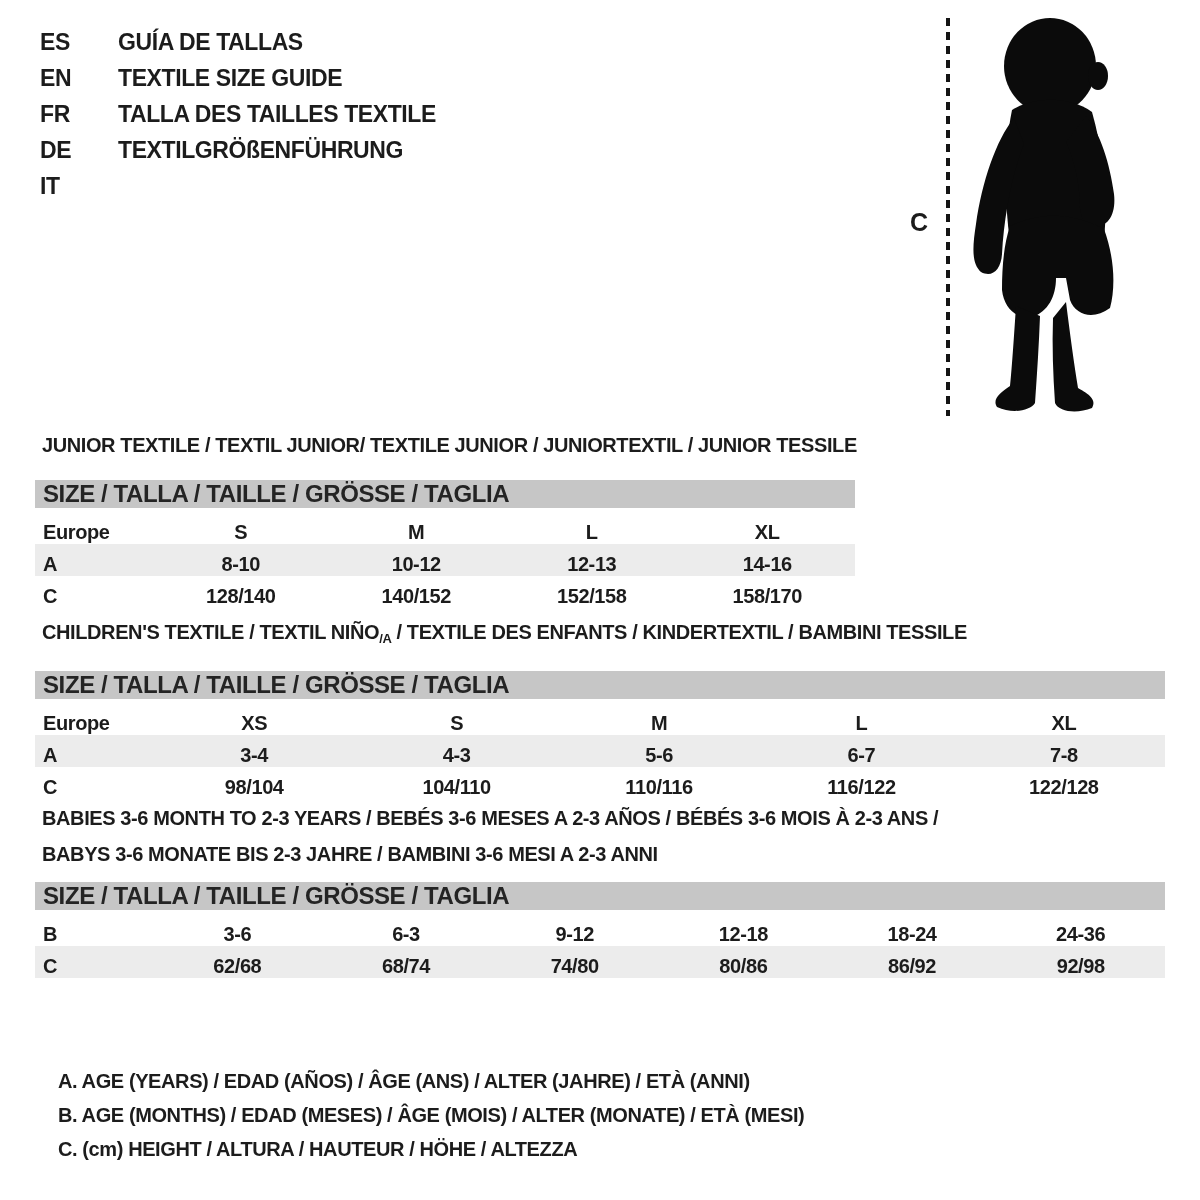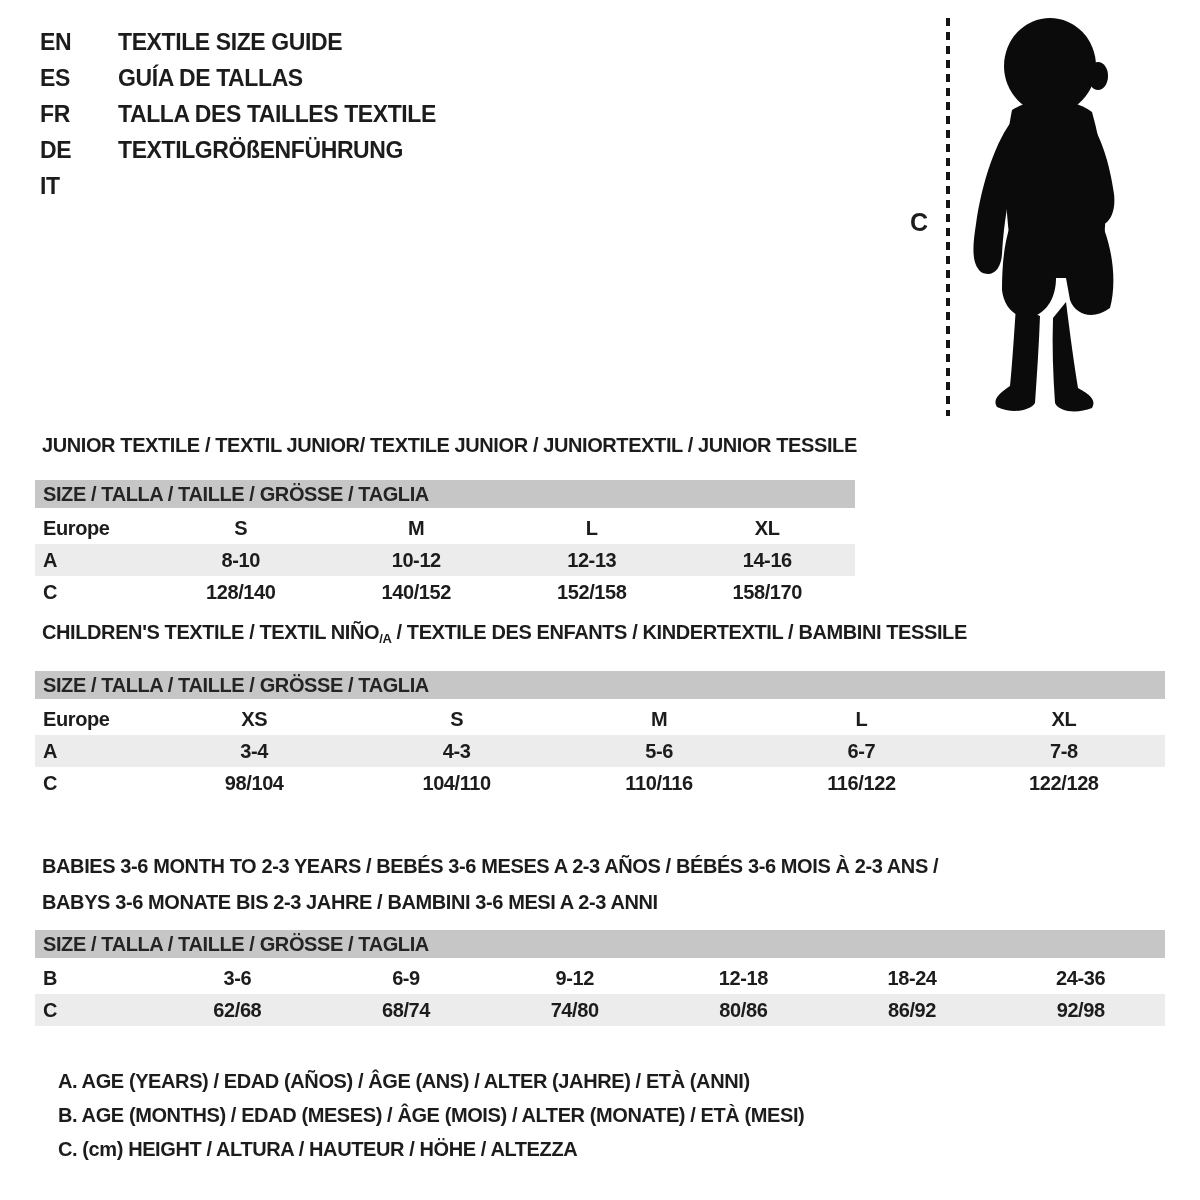--- a/index.html
+++ b/index.html
@@ -22,54 +22,54 @@
     position:absolute;left:946px;top:18px;width:4px;height:398px;
     background:repeating-linear-gradient(to bottom,#141414 0 8px,transparent 8px 14px);
   }
   .measure-label{position:absolute;left:910px;top:208px;font-size:25px;}
   .silhouette{position:absolute;left:962px;top:14px;}
 
   
   .section{position:absolute;}
   .sec-junior{left:35px;top:432px;width:820px;}
   .sec-children{left:35px;top:619px;width:1130px;}
-  .sec-babies{left:35px;top:848px;width:1130px;}
+  .sec-babies{left:35px;top:800px;width:1130px;}
   .sec-title{font-size:20px;line-height:26px;margin-left:7px;white-space:nowrap;}
   .sec-junior .titles{margin-bottom:22px;}
   .sec-children .titles{margin-bottom:19px;}
   .sec-babies .sec-title{line-height:36px;}
   .sec-babies .titles{margin-bottom:10px;}
   .sub{font-size:13px;vertical-align:-4px;}
 
   .size-bar{
     height:28px;line-height:28px;background:#c6c6c6;color:#242424;
-    font-size:20px;padding-left:8px;margin-bottom:4px;
+    font-size:24px;padding-left:8px;margin-bottom:4px;
   }
-  .trow{display:flex;height:32px;align-items:center;font-size:20px;}
+  .trow{display:flex;height:32px;align-items:flex-end;font-size:20px;}
   .trow.shaded{background:#ececec;}
   .lab{width:110px;padding-left:8px;}
   .cell{flex:1;text-align:center;}
 
   
   .legend{position:absolute;left:58px;top:1064px;}
   .legend-line{font-size:20px;line-height:34px;white-space:nowrap;}
 </style>
 </head>
 <body>
 
 <div class="canvas">
 
   <div class="lang-list">
       <div class="lang-row">
+        <span class="lang-code">ES</span>
+        <span class="lang-title">GUÍA DE TALLAS</span>
+      </div>
+      <div class="lang-row">
         <span class="lang-code">EN</span>
         <span class="lang-title">TEXTILE SIZE GUIDE</span>
-      </div>
-      <div class="lang-row">
-        <span class="lang-code">ES</span>
-        <span class="lang-title">GUÍA DE TALLAS</span>
       </div>
       <div class="lang-row">
         <span class="lang-code">FR</span>
         <span class="lang-title">TALLA DES TAILLES TEXTILE</span>
       </div>
       <div class="lang-row">
         <span class="lang-code">DE</span>
         <span class="lang-title">TEXTILGRÖßENFÜHRUNG</span>
       </div>
       <div class="lang-row">
@@ -158,21 +158,21 @@
       <section class="section sec-babies">
         <div class="titles">
           <div class="sec-title"><span>BABIES 3-6 MONTH TO 2-3 YEARS / BEBÉS 3-6 MESES A 2-3 AÑOS / BÉBÉS 3-6 MOIS À 2-3 ANS /</span></div>
           <div class="sec-title"><span>BABYS 3-6 MONATE BIS 2-3 JAHRE / BAMBINI 3-6 MESI A 2-3 ANNI</span></div>
         </div>
         <div class="size-bar">SIZE / TALLA / TAILLE / GRÖSSE / TAGLIA</div>
         <div class="table">
           <div class="trow">
             <span class="lab">B</span>
             <span class="cell">3-6</span>
-            <span class="cell">6-9</span>
+            <span class="cell">6-3</span>
             <span class="cell">9-12</span>
             <span class="cell">12-18</span>
             <span class="cell">18-24</span>
             <span class="cell">24-36</span>
           </div>
           <div class="trow shaded">
             <span class="lab">C</span>
             <span class="cell">62/68</span>
             <span class="cell">68/74</span>
             <span class="cell">74/80</span>

